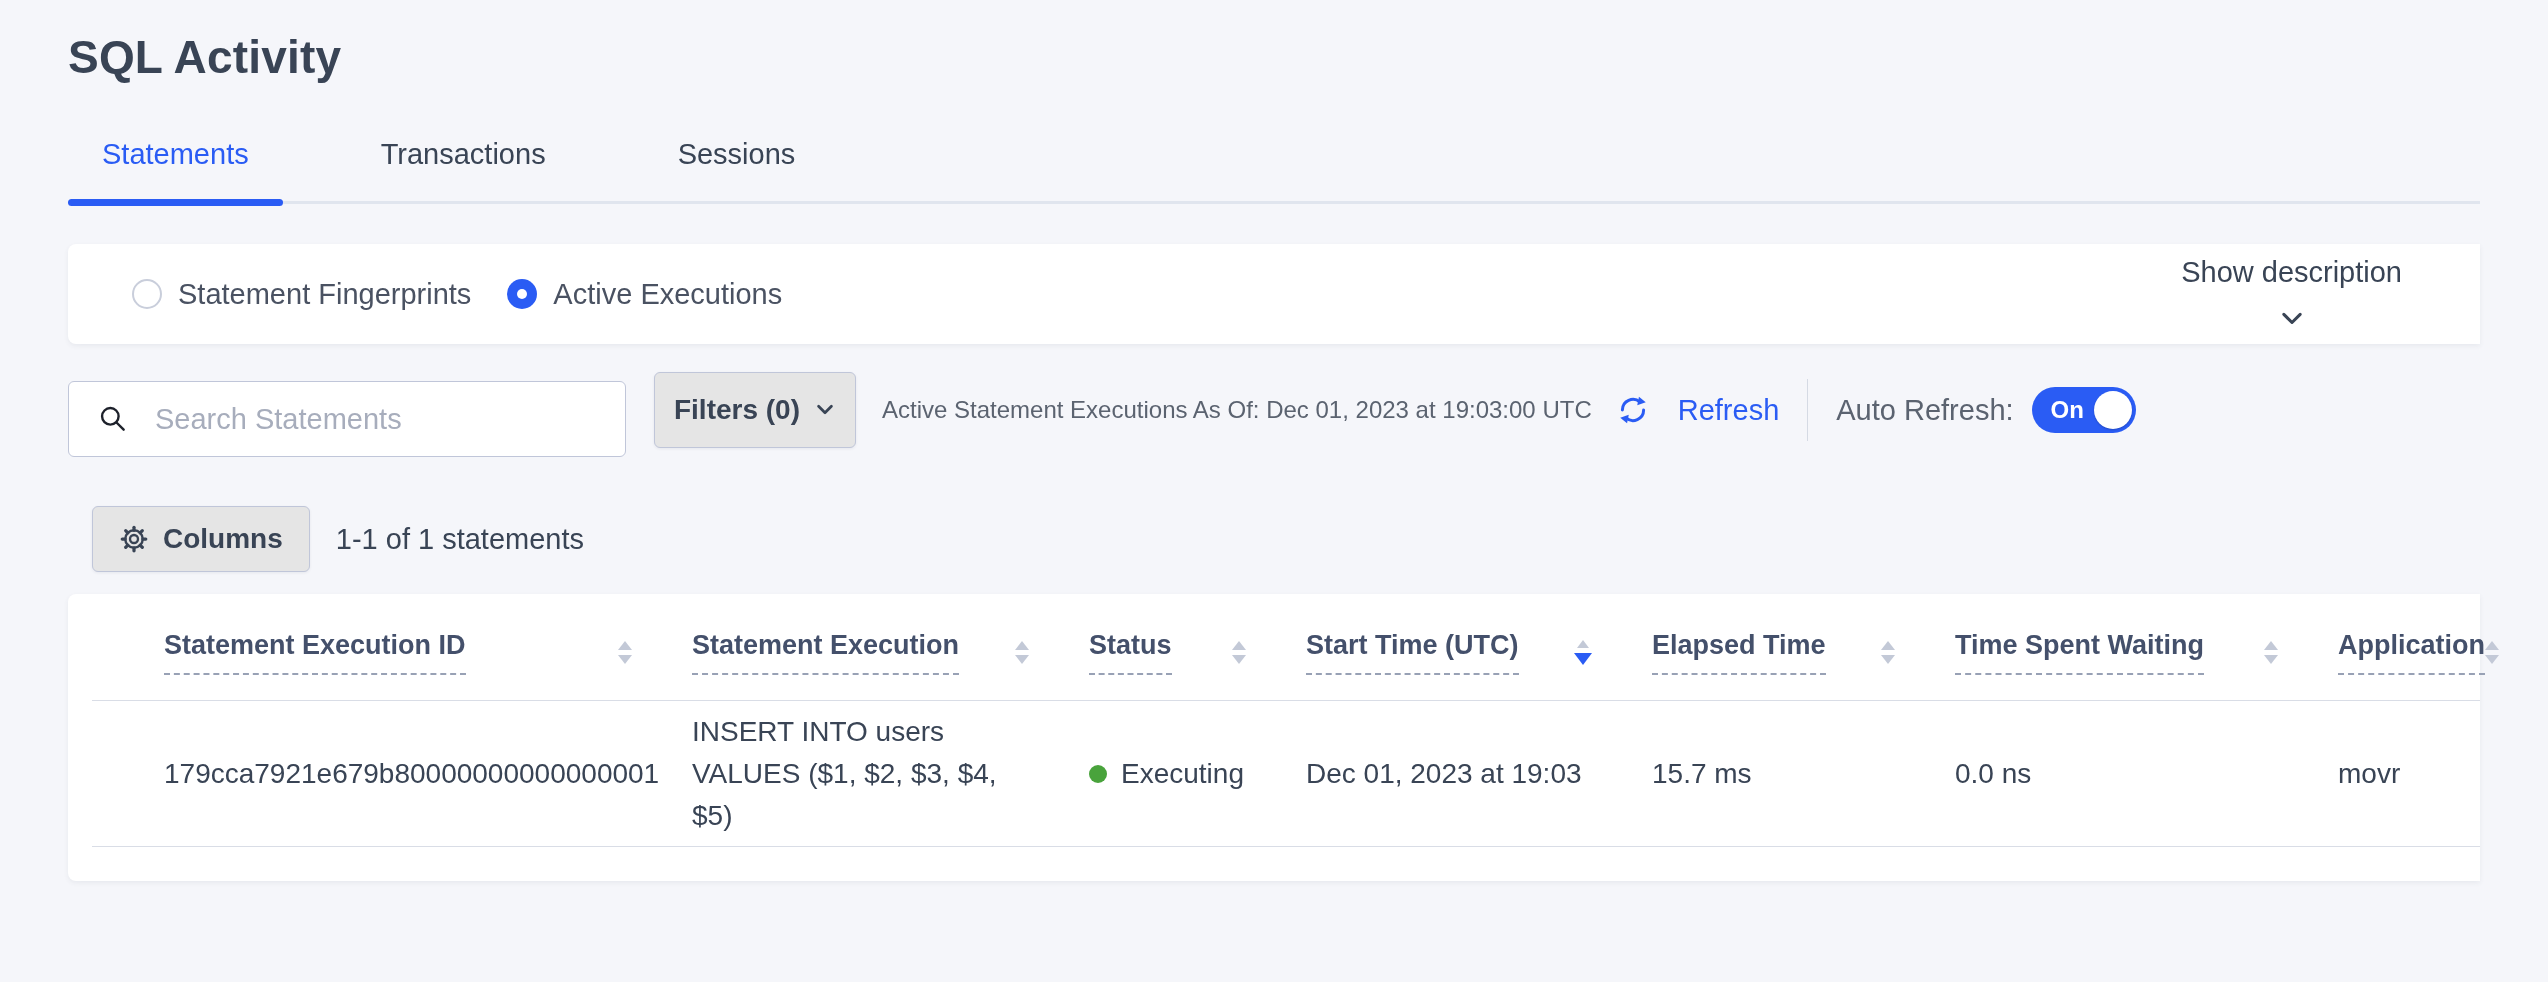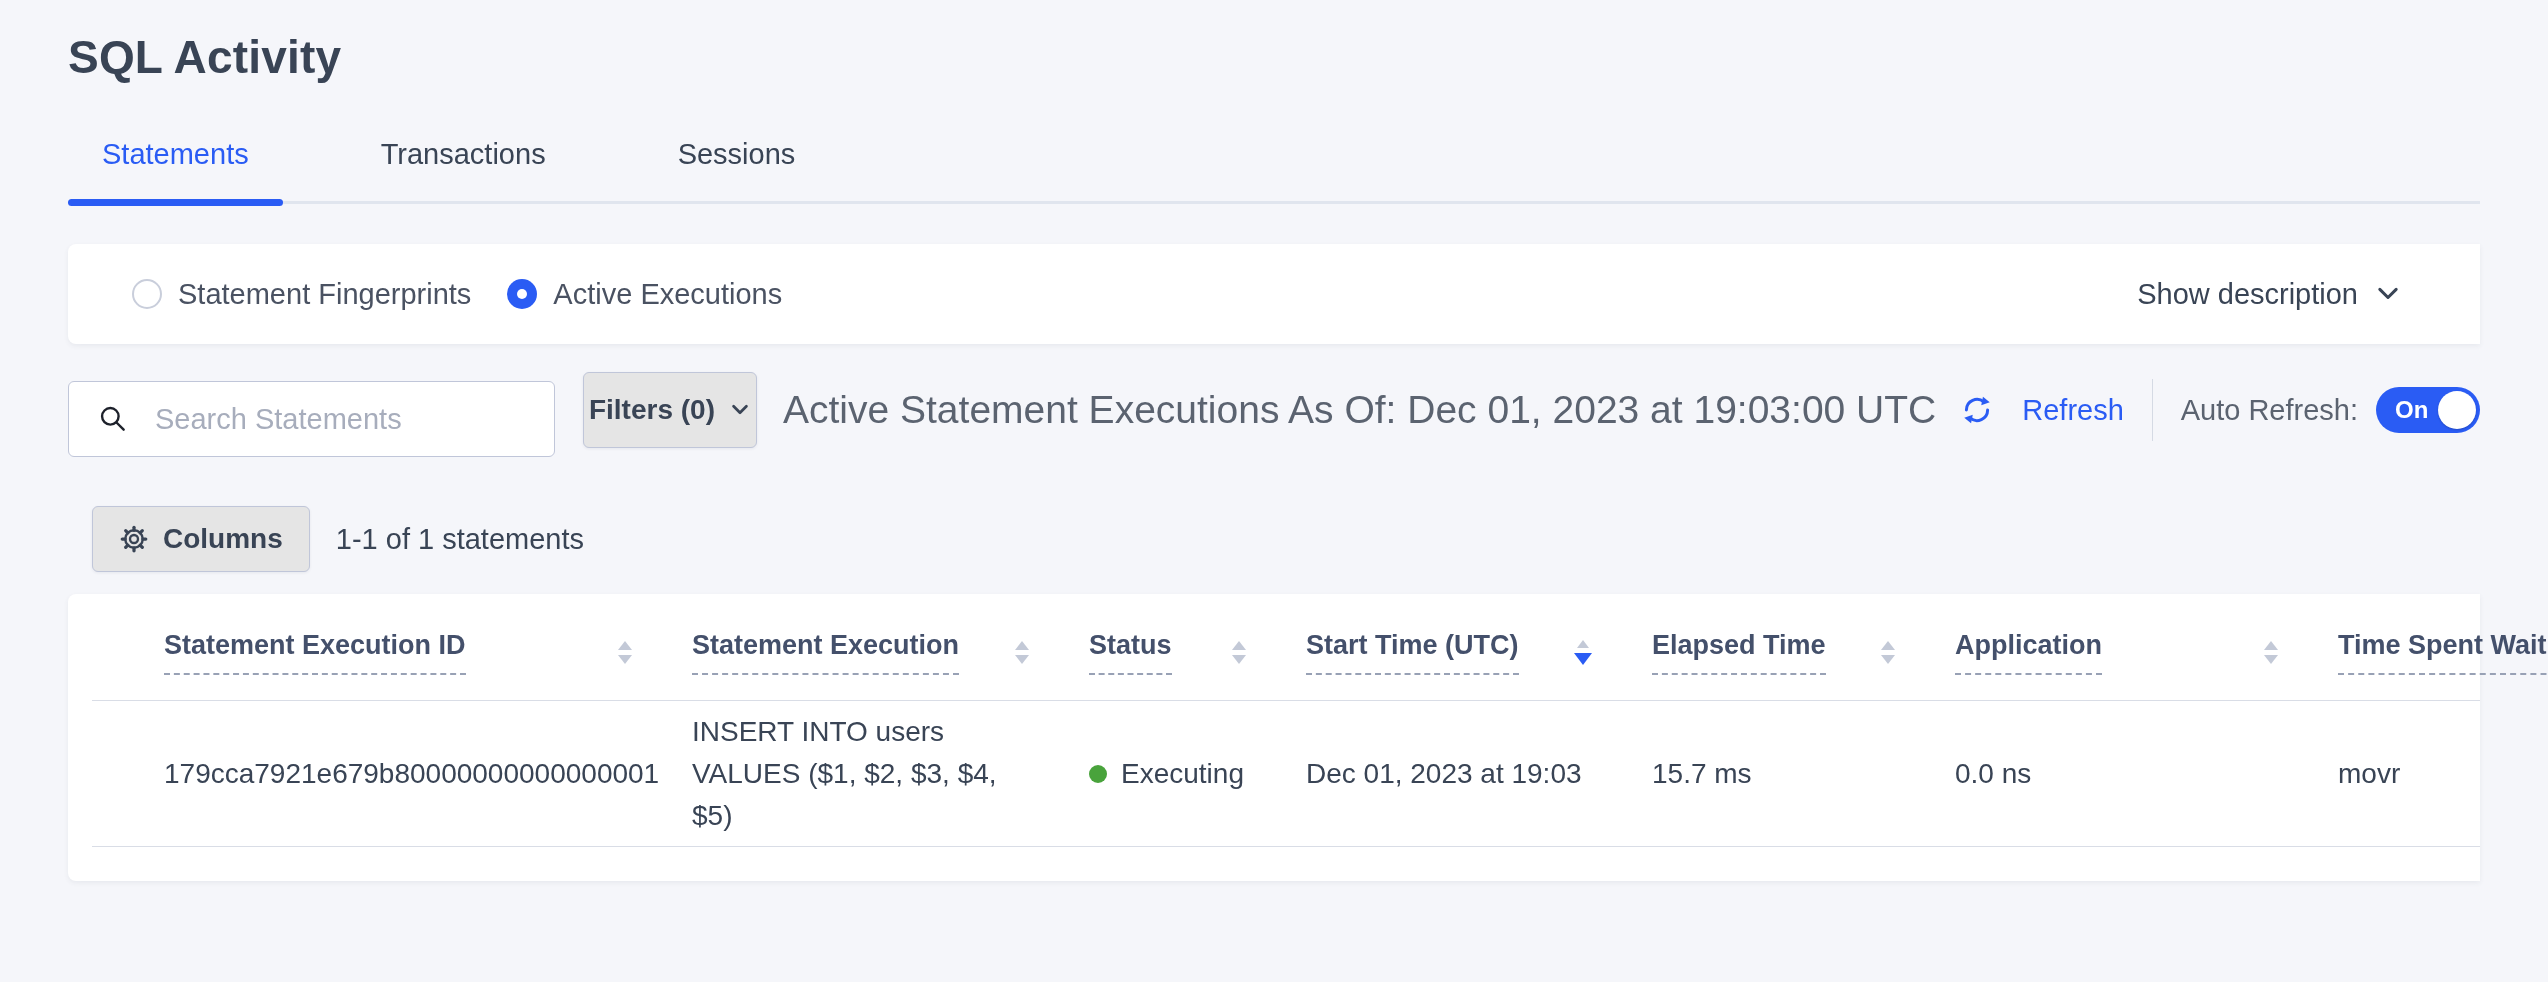--- a/index.html
+++ b/index.html
@@ -70,21 +70,21 @@
     border:none;background:var(--accent);position:relative;
   }
   .radio-circle.selected::after{
     content:"";position:absolute;left:10px;top:10px;width:10px;height:10px;
     border-radius:50%;background:#fff;
   }
   .radio-label{font-size:29px;color:#4a5262;}
   .show-description{
     margin-left:auto;margin-right:78px;
     display:flex;align-items:center;gap:16px;
-    font-size:29px;color:var(--navy);cursor:pointer;
+    font-size:29px;color:var(--navy);cursor:pointer;flex-direction:column;
   }
 
   
   .controls-row{
     margin-left:68px;margin-top:28px;height:76px;
     display:flex;align-items:center;
   }
   .search-box{
     width:558px;height:76px;background:#fff;
     border:1px solid var(--border);border-radius:6px;
@@ -96,21 +96,21 @@
     font-size:29px;color:var(--navy);
   }
   .search-box input::placeholder{color:var(--placeholder);}
   .btn{
     background:#e5e5e5;border:1px solid var(--border);border-radius:6px;
     display:flex;align-items:center;justify-content:center;
     font-size:28px;font-weight:700;color:var(--navy);cursor:pointer;
     box-shadow:0 1px 3px rgba(57,68,85,.08);
   }
   .filters-btn{height:76px;width:202px;margin-left:28px;gap:14px;}
-  .as-of{margin-left:26px;font-size:39px;color:var(--gray-text);white-space:nowrap;}
+  .as-of{margin-left:26px;font-size:24px;color:var(--gray-text);white-space:nowrap;}
   .refresh{
     margin-left:24px;display:flex;align-items:center;gap:28px;
     font-size:29px;color:var(--accent);cursor:pointer;white-space:nowrap;
   }
   .v-divider{width:1px;height:62px;background:#d5dae4;margin:0 28px;}
   .auto-refresh-label{font-size:29px;color:var(--gray-text);white-space:nowrap;}
   .toggle{
     margin-left:18px;width:104px;height:46px;border-radius:23px;
     background:var(--accent);position:relative;display:flex;align-items:center;
     cursor:pointer;flex:none;
@@ -303,28 +303,28 @@
           </span>
       </div>
       <div class="th">
         <span class="th-label">Elapsed Time</span>
         <span class="sort">
             <i class="tri up"></i>
             <i class="tri down"></i>
           </span>
       </div>
       <div class="th">
+        <span class="th-label">Time Spent Waiting</span>
+        <span class="sort">
+            <i class="tri up"></i>
+            <i class="tri down"></i>
+          </span>
+      </div>
+      <div class="th">
         <span class="th-label">Application</span>
-        <span class="sort">
-            <i class="tri up"></i>
-            <i class="tri down"></i>
-          </span>
-      </div>
-      <div class="th">
-        <span class="th-label">Time Spent Waiting</span>
         <span class="sort">
             <i class="tri up"></i>
             <i class="tri down"></i>
           </span>
       </div>
     </div>
 
     <div class="t-row">
       <div class="td">
         <span>179cca7921e679b80000000000000001</span>

